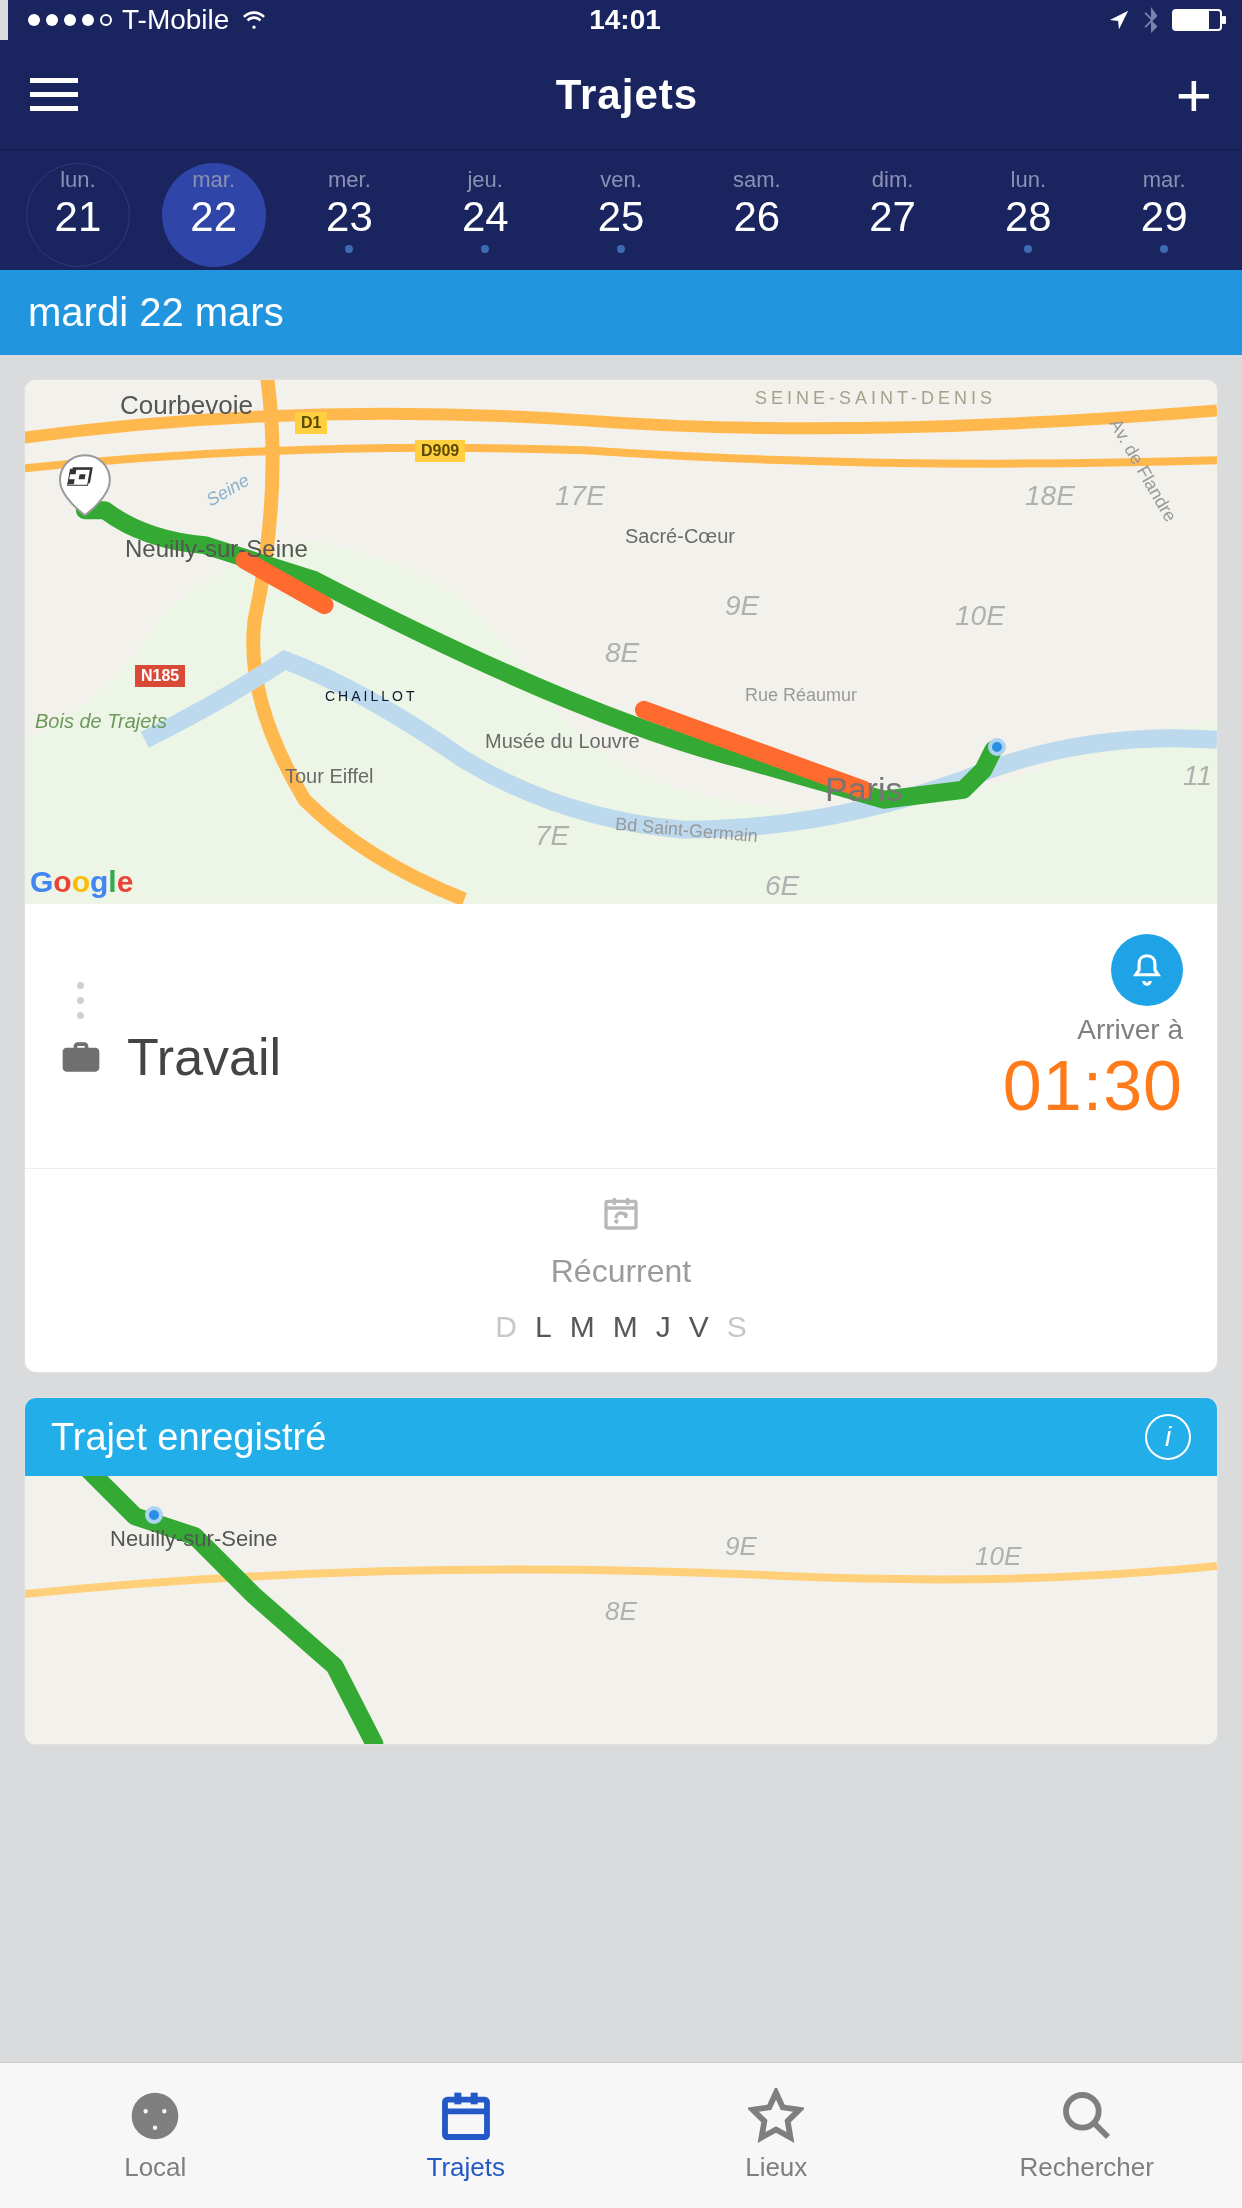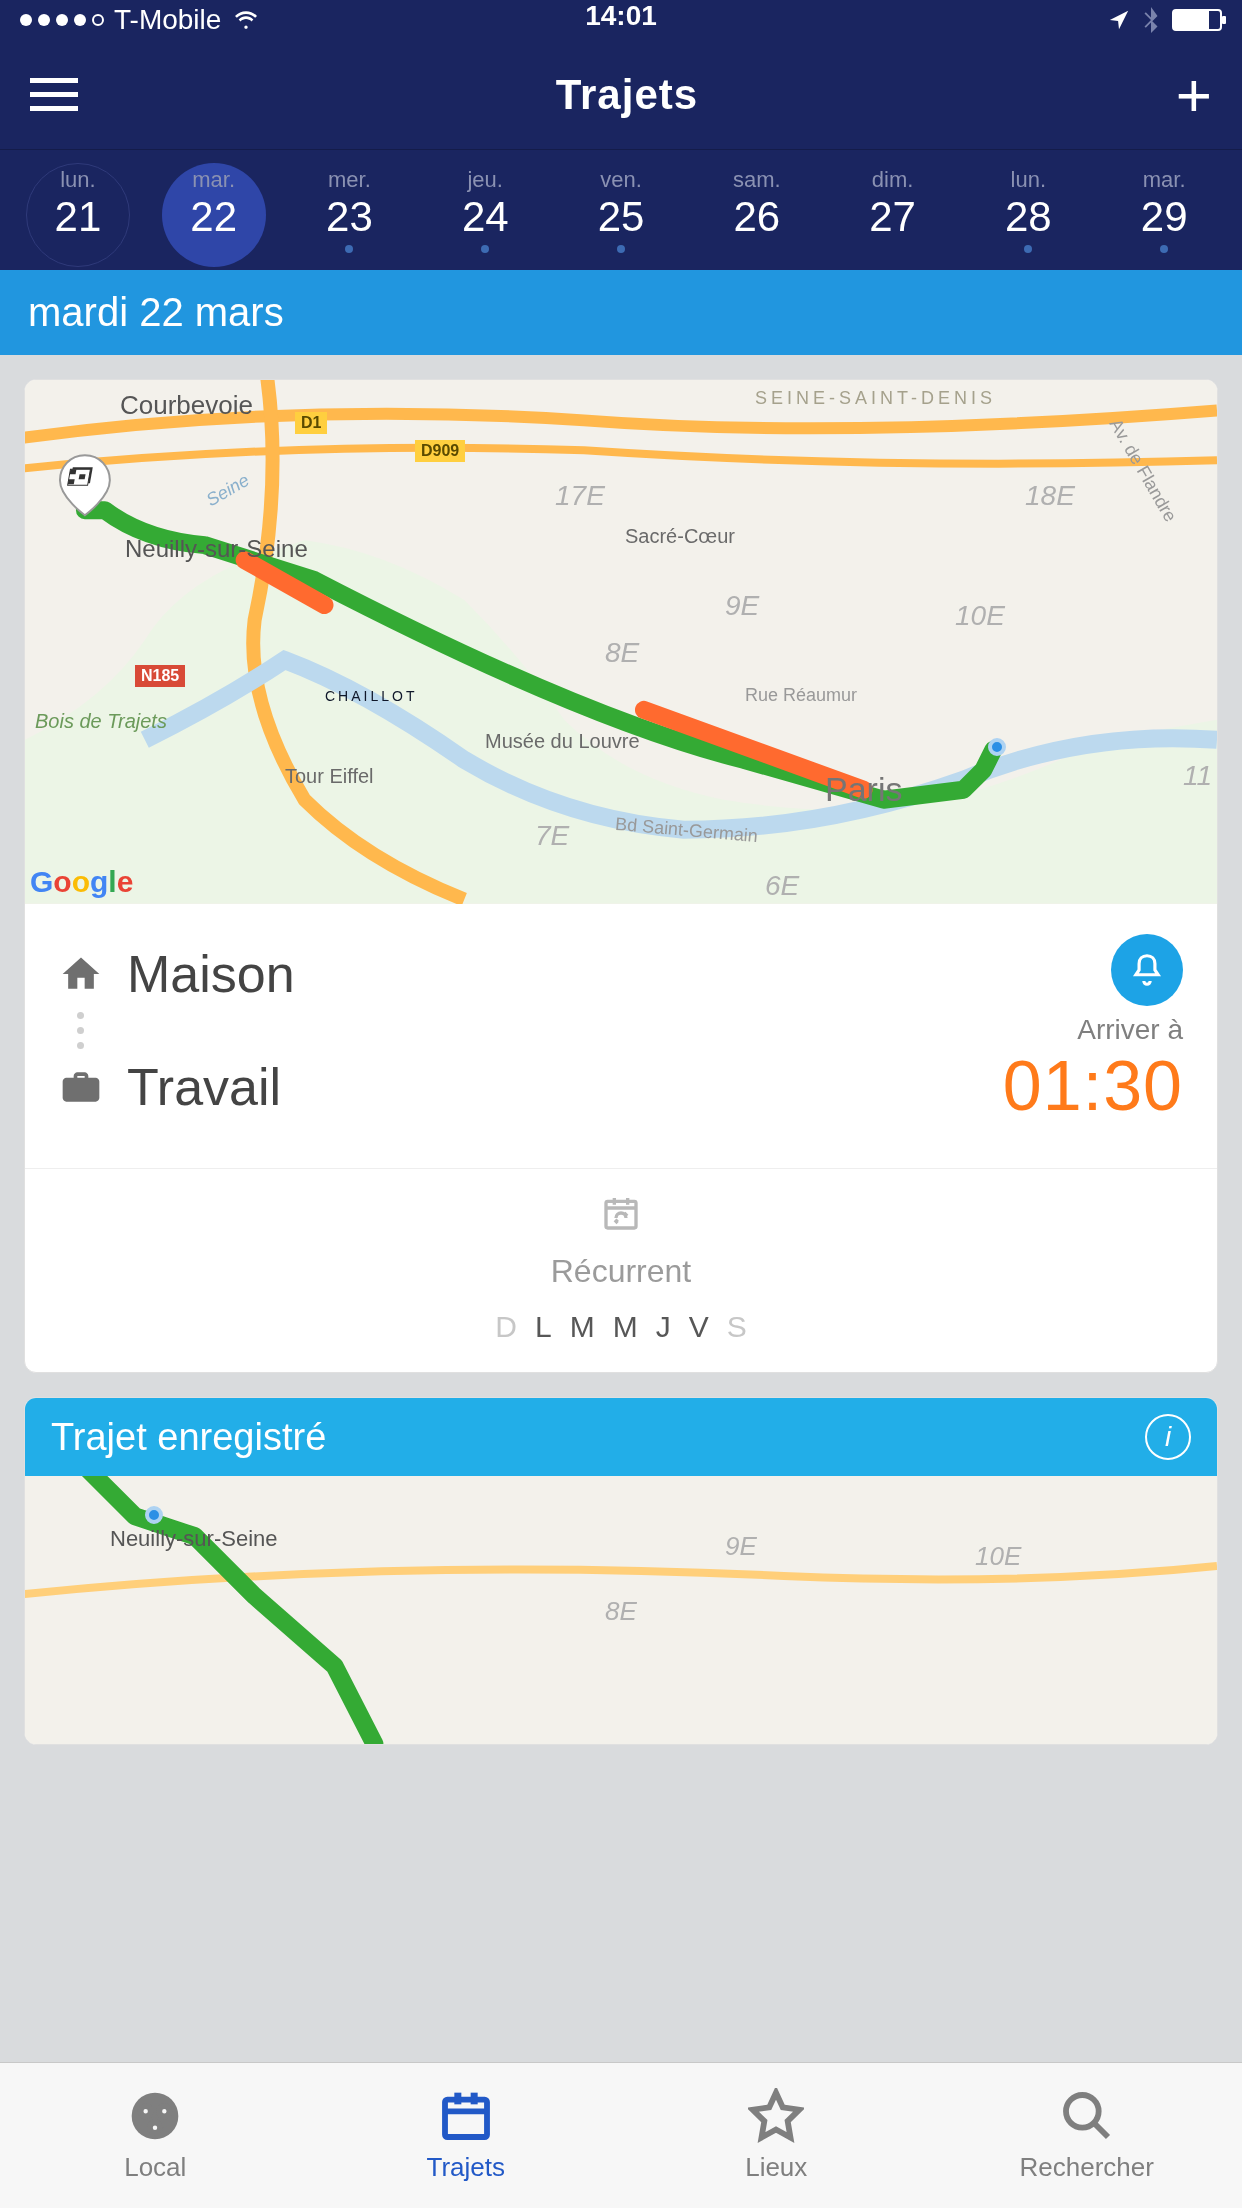--- a/index.html
+++ b/index.html
@@ -1,17 +1,17 @@
 <!DOCTYPE html>
 <html><head>
 <meta charset="utf-8">
 <style>
   * { box-sizing: border-box; margin: 0; padding: 0; }
   html, body { width: 1242px; height: 2208px; font-family: -apple-system, "Helvetica Neue", Helvetica, Arial, sans-serif; background:#d9dbdd; overflow:hidden; }
-  .status-bar { height:40px; background:#1a2560; color:#fff; display:flex; padding:0 20px; font-size:28px; }
+  .status-bar { height:40px; background:#1a2560; color:#fff; display:flex; align-items:center; padding:8px 20px; font-size:28px;margin-left:8px; }
   .status-left { display:flex; align-items:center; gap:10px; flex:1; }
   .dots { display:flex; gap:6px; }
   .dots span { width:12px; height:12px; border-radius:50%; background:#fff; display:inline-block; }
   .dots span.empty { background:transparent; border:2px solid #fff; }
   .status-center { flex:0; font-weight:700; }
   .status-right { flex:1; display:flex; justify-content:flex-end; align-items:center; gap:12px; }
   .battery { width:50px; height:22px; border:2px solid #fff; border-radius:4px; position:relative; }
   .battery:after { content:""; position:absolute; right:-6px; top:5px; width:4px; height:8px; background:#fff; border-radius:1px; }
   .battery .fill { background:#fff; height:100%; width:75%; }
   .wifi { width:30px; height:22px; }
@@ -206,26 +206,20 @@
     <div class="maplabel" style="left:180px;top:100px;color:#8ab0cc;font-style:italic;font-size:18px;transform:rotate(-30deg)">Seine</div>
     <div class="roadlabel" style="left:270px;top:32px">D1</div>
     <div class="roadlabel" style="left:390px;top:60px">D909</div>
     <div class="redlabel" style="left:110px;top:285px">N185</div>
     <div class="map-attrib"><span class="g1">G</span><span class="g2">o</span><span class="g3">o</span><span class="g4">g</span><span class="g5">l</span><span class="g6">e</span></div>
   </div>
 
   <div class="trip-body">
     <div class="trip-row">
       <div class="endpoints">
-        <div class="ep">
-          <svg viewBox="0 0 24 24">
-              <path d="M12 3L2 12h3v8h5v-6h4v6h5v-8h3z"></path>
-            </svg>
-          <span>Maison</span>
-        </div>
         <div class="dots-vert">
             <span></span>
             <span></span>
             <span></span>
           </div>
         <div class="ep">
           <svg viewBox="0 0 24 24">
               <path d="M10 4h4c1 0 2 1 2 2v1h4c1 0 2 1 2 2v9c0 1-1 2-2 2H4c-1 0-2-1-2-2V9c0-1 1-2 2-2h4V6c0-1 1-2 2-2zm0 3h4V6h-4z"></path>
             </svg>
           <span>Travail</span>

